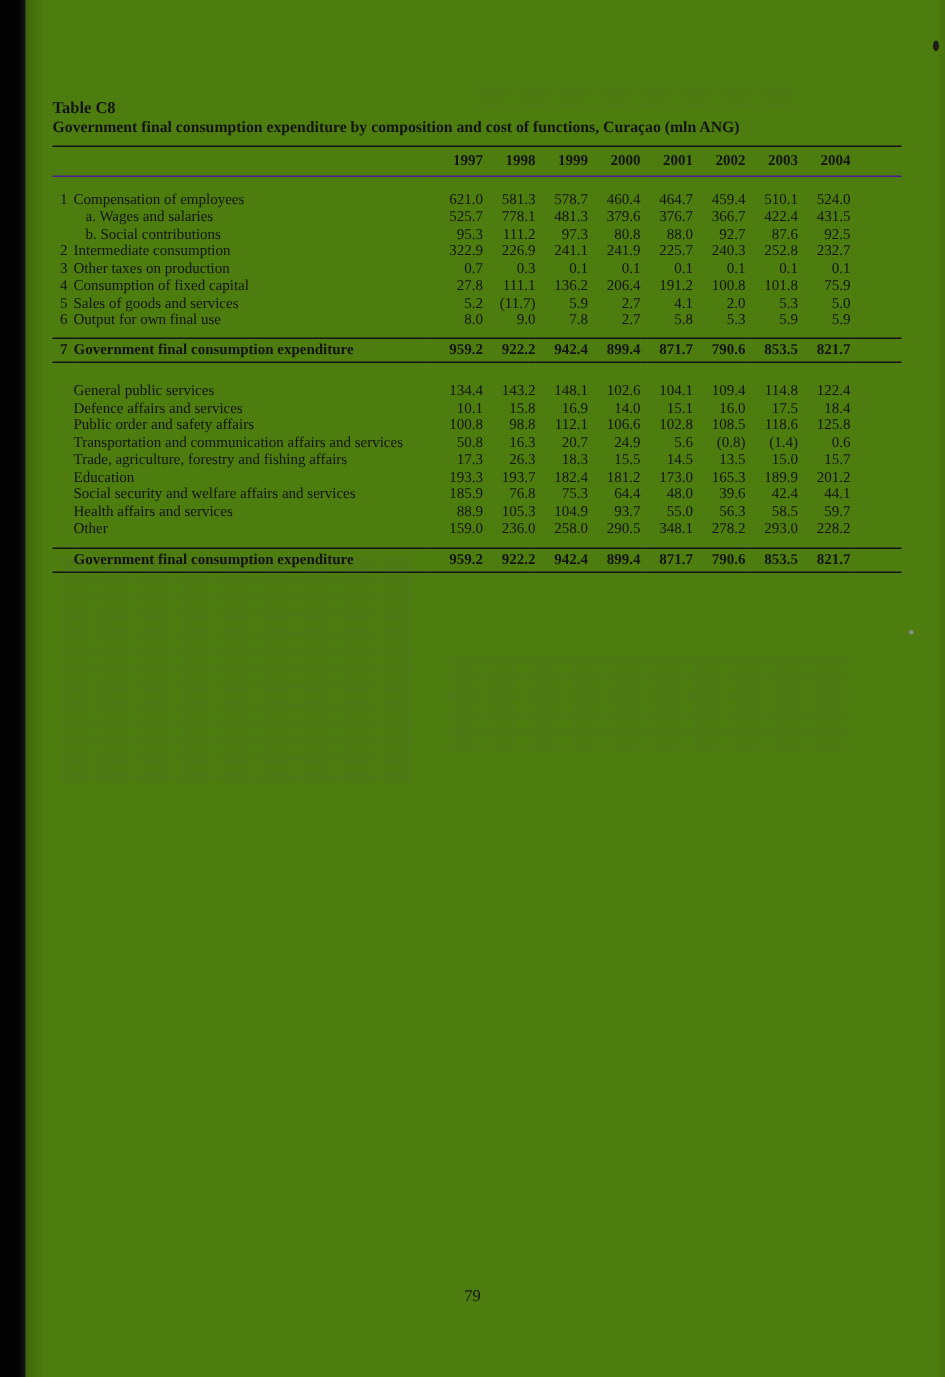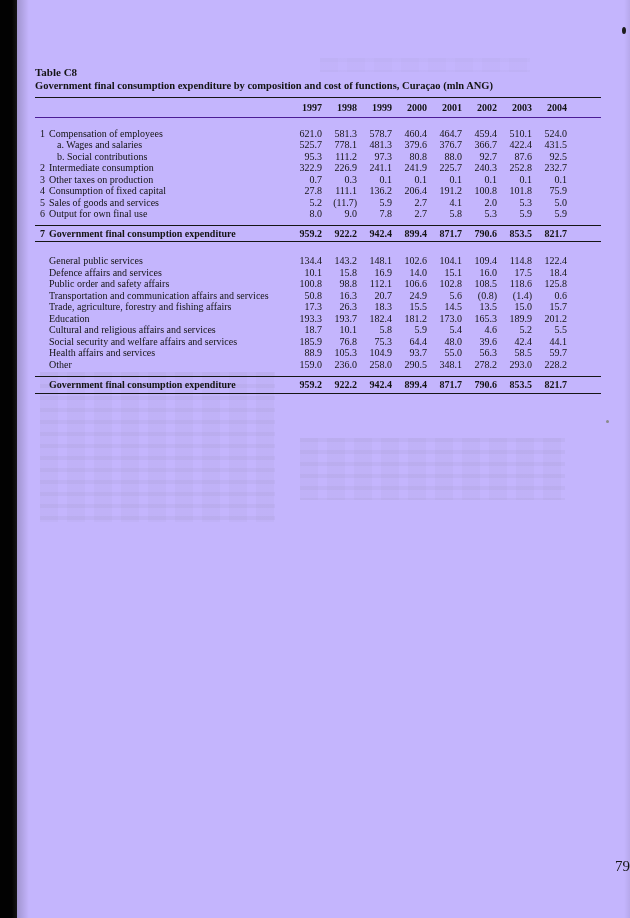--- a/index.html
+++ b/index.html
@@ -1,18 +1,18 @@
 <!DOCTYPE html>
 <html><head>
 <meta charset="utf-8">
 <style>
   html,body{margin:0;padding:0;background:#d8d7d4;}
   .page{
     position:relative;width:630px;height:918px;margin:0 auto;
-    background:#c4b5fd;overflow:hidden;
+    background:#4d7c0f;overflow:hidden;
     font-family:"Liberation Serif", serif;color:#141414;
   }
   .black-strip{
     position:absolute;left:0;top:0;width:17px;height:100%;
     background:linear-gradient(to right,#020202 70%,#161616 100%);
   }
   .strip-shadow{
     position:absolute;left:17px;top:0;width:12px;height:100%;
     background:linear-gradient(to right,rgba(0,0,0,0.18),rgba(0,0,0,0));
   }
@@ -33,22 +33,22 @@
   }
   col.c-num{width:14px;} col.c-lbl{width:238px;}
   col.c-val{width:35px;} col.c-trail{width:34px;}
   td.num{text-align:right;padding-right:4px;}
   td.val{text-align:right;}
   td.lbl.sub{padding-left:8px;margin-top:21px;}
   tr.years-row td{font-weight:bold;border-bottom:1px solid #4c1d95;padding-top:4px;padding-bottom:3px;}
   tr.total-row td{font-weight:bold;border-top:1px solid #151515;border-bottom:1px solid #151515;padding-top:2px;padding-bottom:2px;}
   tr.spacer td{line-height:0;font-size:0;}
   .page-number{
-    position:absolute;left:0;right:0;top:858px;text-align:right;
-    font-size:15px;font-weight:normal;
+    position:absolute;left:0;right:0;top:858px;text-align:center;
+    font-size:11px;font-weight:normal;
   }
   .bleed{
     position:absolute;opacity:0.55;filter:blur(0.7px);pointer-events:none;
     background-image:
       repeating-linear-gradient(to bottom, rgba(95,95,95,0.10) 0 4px, rgba(0,0,0,0) 4px 12px),
       repeating-linear-gradient(to right, rgba(95,95,95,0.07) 0 18px, rgba(0,0,0,0) 18px 27px);
   }
   .bleed1{left:40px;top:372px;width:235px;height:150px;}
   .bleed2{left:300px;top:438px;width:265px;height:62px;}
   .bleed3{left:320px;top:58px;width:210px;height:14px;opacity:0.3;}
@@ -303,33 +303,20 @@
             <td class="val">182.4</td>
             <td class="val">181.2</td>
             <td class="val">173.0</td>
             <td class="val">165.3</td>
             <td class="val">189.9</td>
             <td class="val">201.2</td>
             <td class="trail"></td>
           </tr>
           <tr class="data-row">
             <td class="num"></td>
-            <td class="lbl">Cultural and religious affairs and services</td>
-            <td class="val">18.7</td>
-            <td class="val">10.1</td>
-            <td class="val">5.8</td>
-            <td class="val">5.9</td>
-            <td class="val">5.4</td>
-            <td class="val">4.6</td>
-            <td class="val">5.2</td>
-            <td class="val">5.5</td>
-            <td class="trail"></td>
-          </tr>
-          <tr class="data-row">
-            <td class="num"></td>
             <td class="lbl">Social security and welfare affairs and services</td>
             <td class="val">185.9</td>
             <td class="val">76.8</td>
             <td class="val">75.3</td>
             <td class="val">64.4</td>
             <td class="val">48.0</td>
             <td class="val">39.6</td>
             <td class="val">42.4</td>
             <td class="val">44.1</td>
             <td class="trail"></td>

